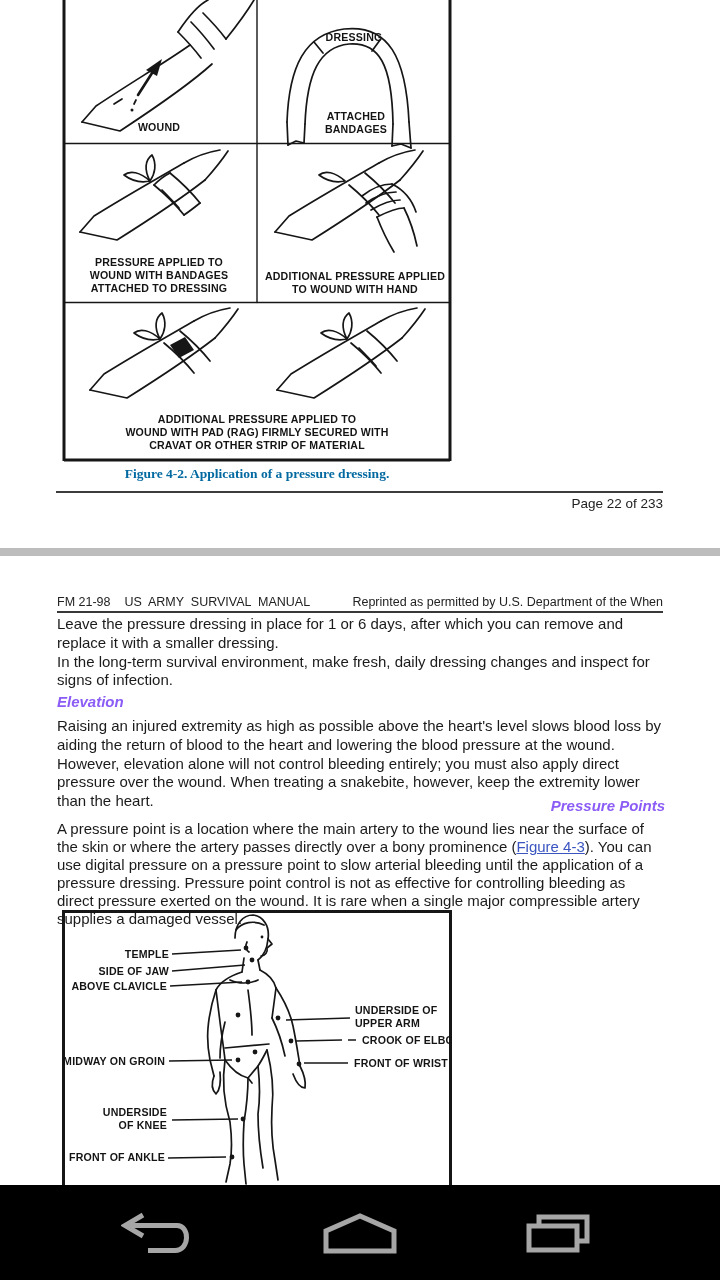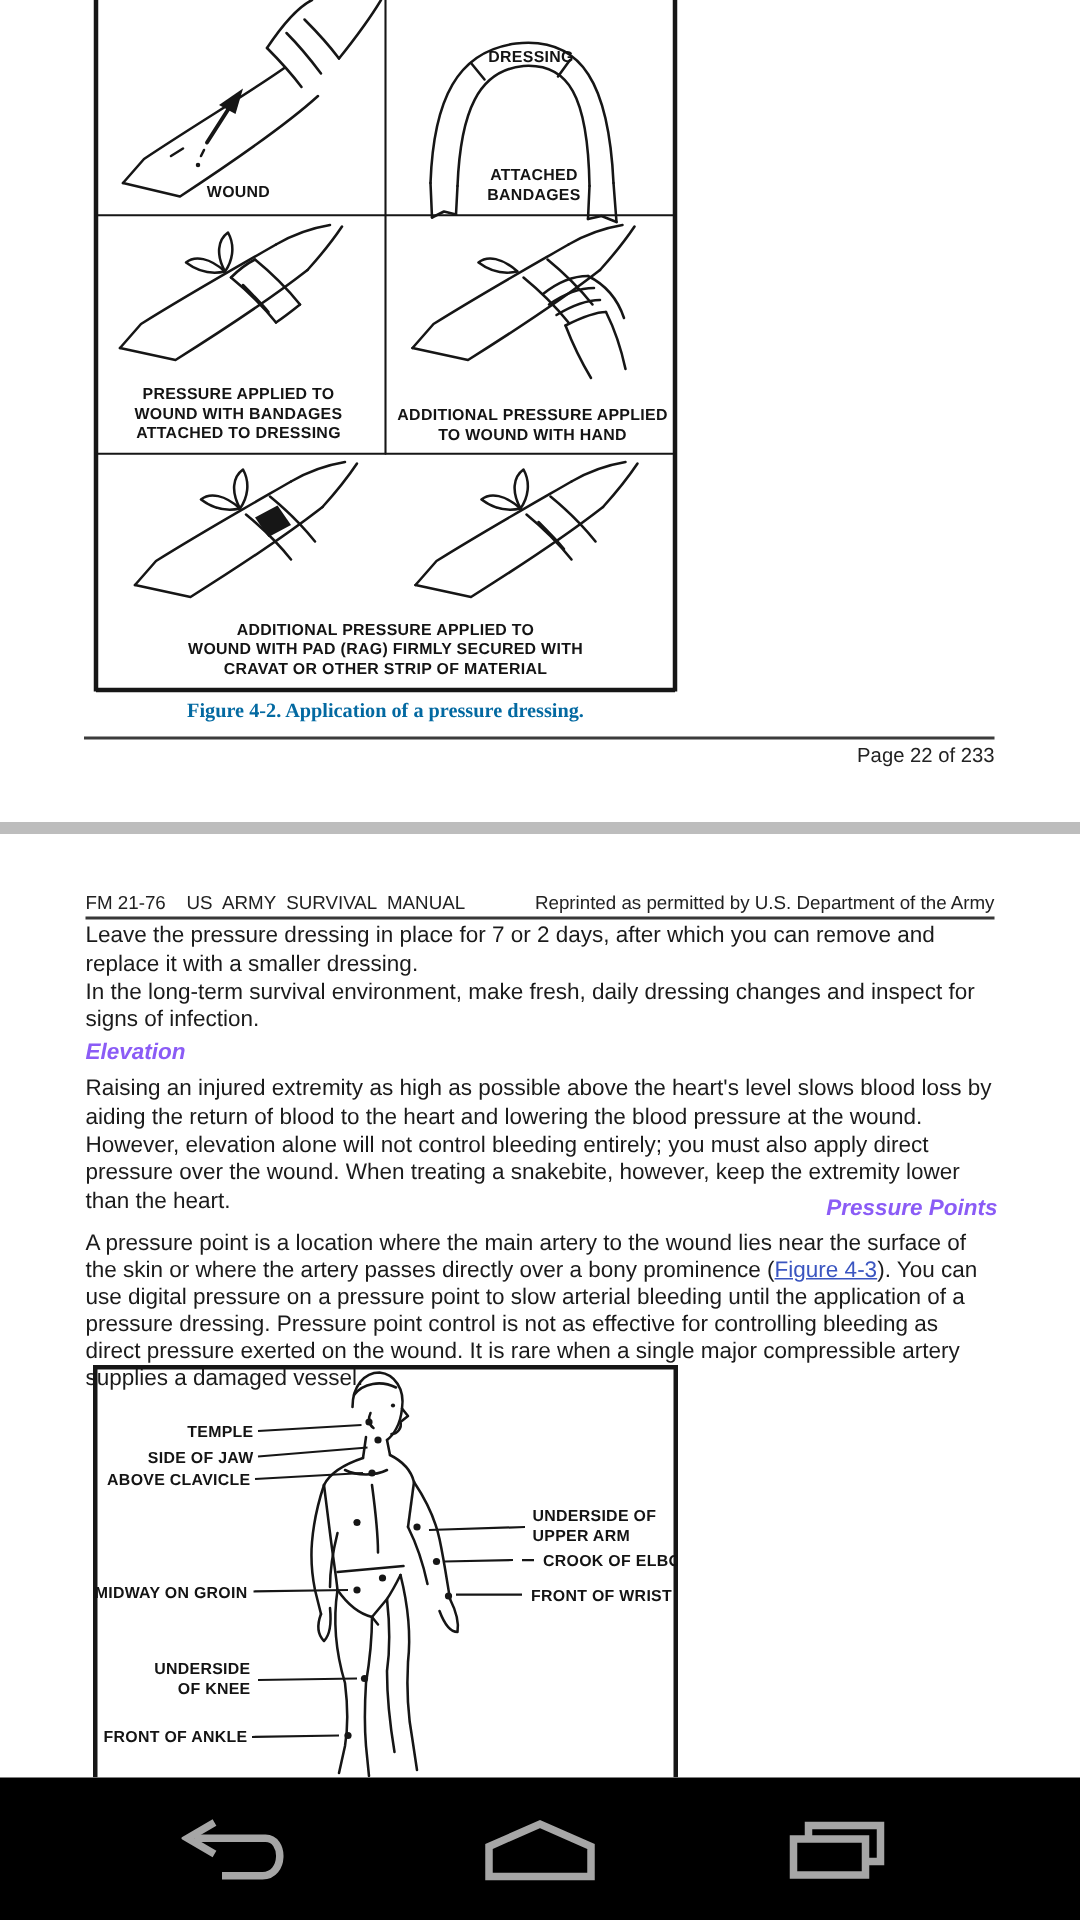--- a/index.html
+++ b/index.html
@@ -164,27 +164,27 @@
   </div>
 
   <div class="abs caption">Figure 4-2. Application of a pressure dressing.</div>
 
   <div class="abs footer-rule"></div>
   <div class="abs page-number">Page 22 of 233</div>
 
   <div class="abs page-sep" style="background:#bdbdbd;"></div>
 
   <div class="abs pg2-header">
-    <span class="hl">FM 21-76    US  ARMY  SURVIVAL  MANUAL</span>
-    <span>Reprinted as permitted by U.S. Department of the Army</span>
+    <span class="hl">FM 21-98    US  ARMY  SURVIVAL  MANUAL</span>
+    <span>Reprinted as permitted by U.S. Department of the When</span>
   </div>
   <div class="abs header-rule"></div>
 
   <div class="abs body-block" style="top:615px;">
-    <div>Leave the pressure dressing in place for 7 or 2 days, after which you can remove and replace it with a smaller dressing.</div>
+    <div>Leave the pressure dressing in place for 1 or 6 days, after which you can remove and replace it with a smaller dressing.</div>
     <div>In the long-term survival environment, make fresh, daily dressing changes and inspect for signs of infection.</div>
   </div>
 
   <div class="abs heading" style="top:693px;">Elevation</div>
 
   <div class="abs body-block" style="top:717px;">Raising an injured extremity as high as possible above the heart's level slows blood loss by aiding the return of blood to the heart and lowering the blood pressure at the wound. However, elevation alone will not control bleeding entirely; you must also apply direct pressure over the wound. When treating a snakebite, however, keep the extremity lower than the heart.</div>
 
   <div class="abs heading" style="top:797px;text-align:right;">Pressure Points</div>
 
   <div class="abs body-block pp-body" style="top:820px;">

